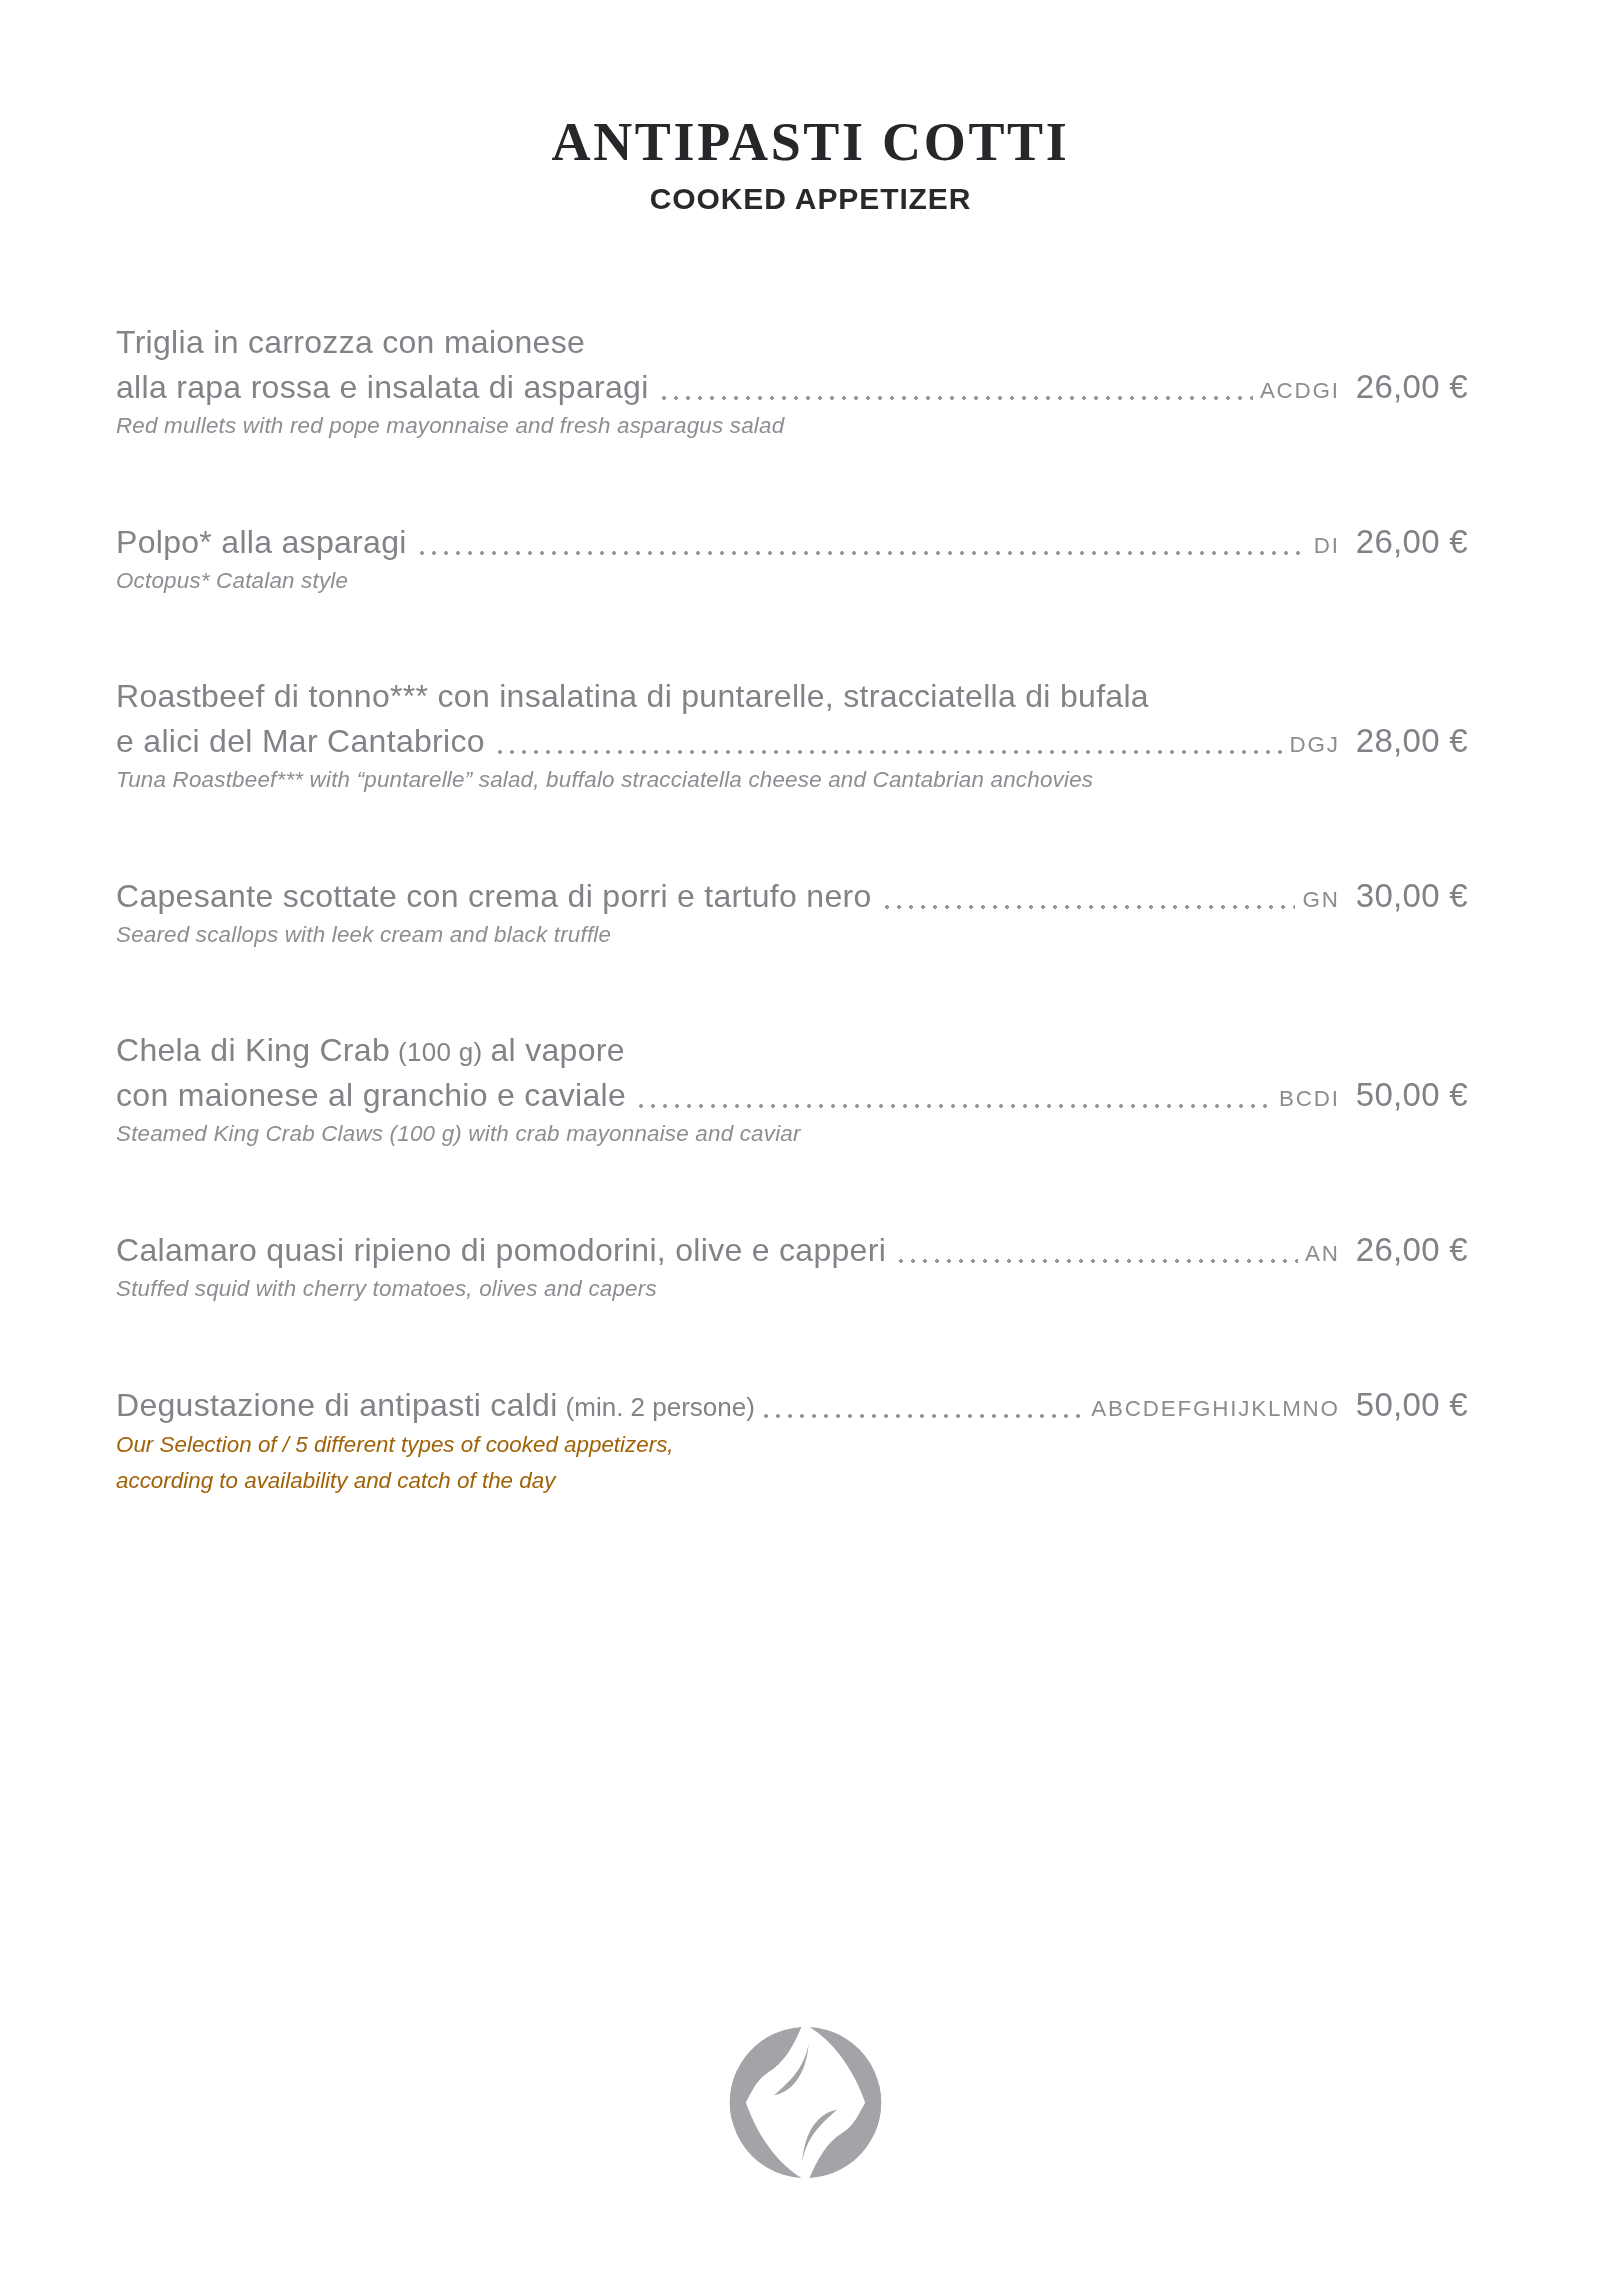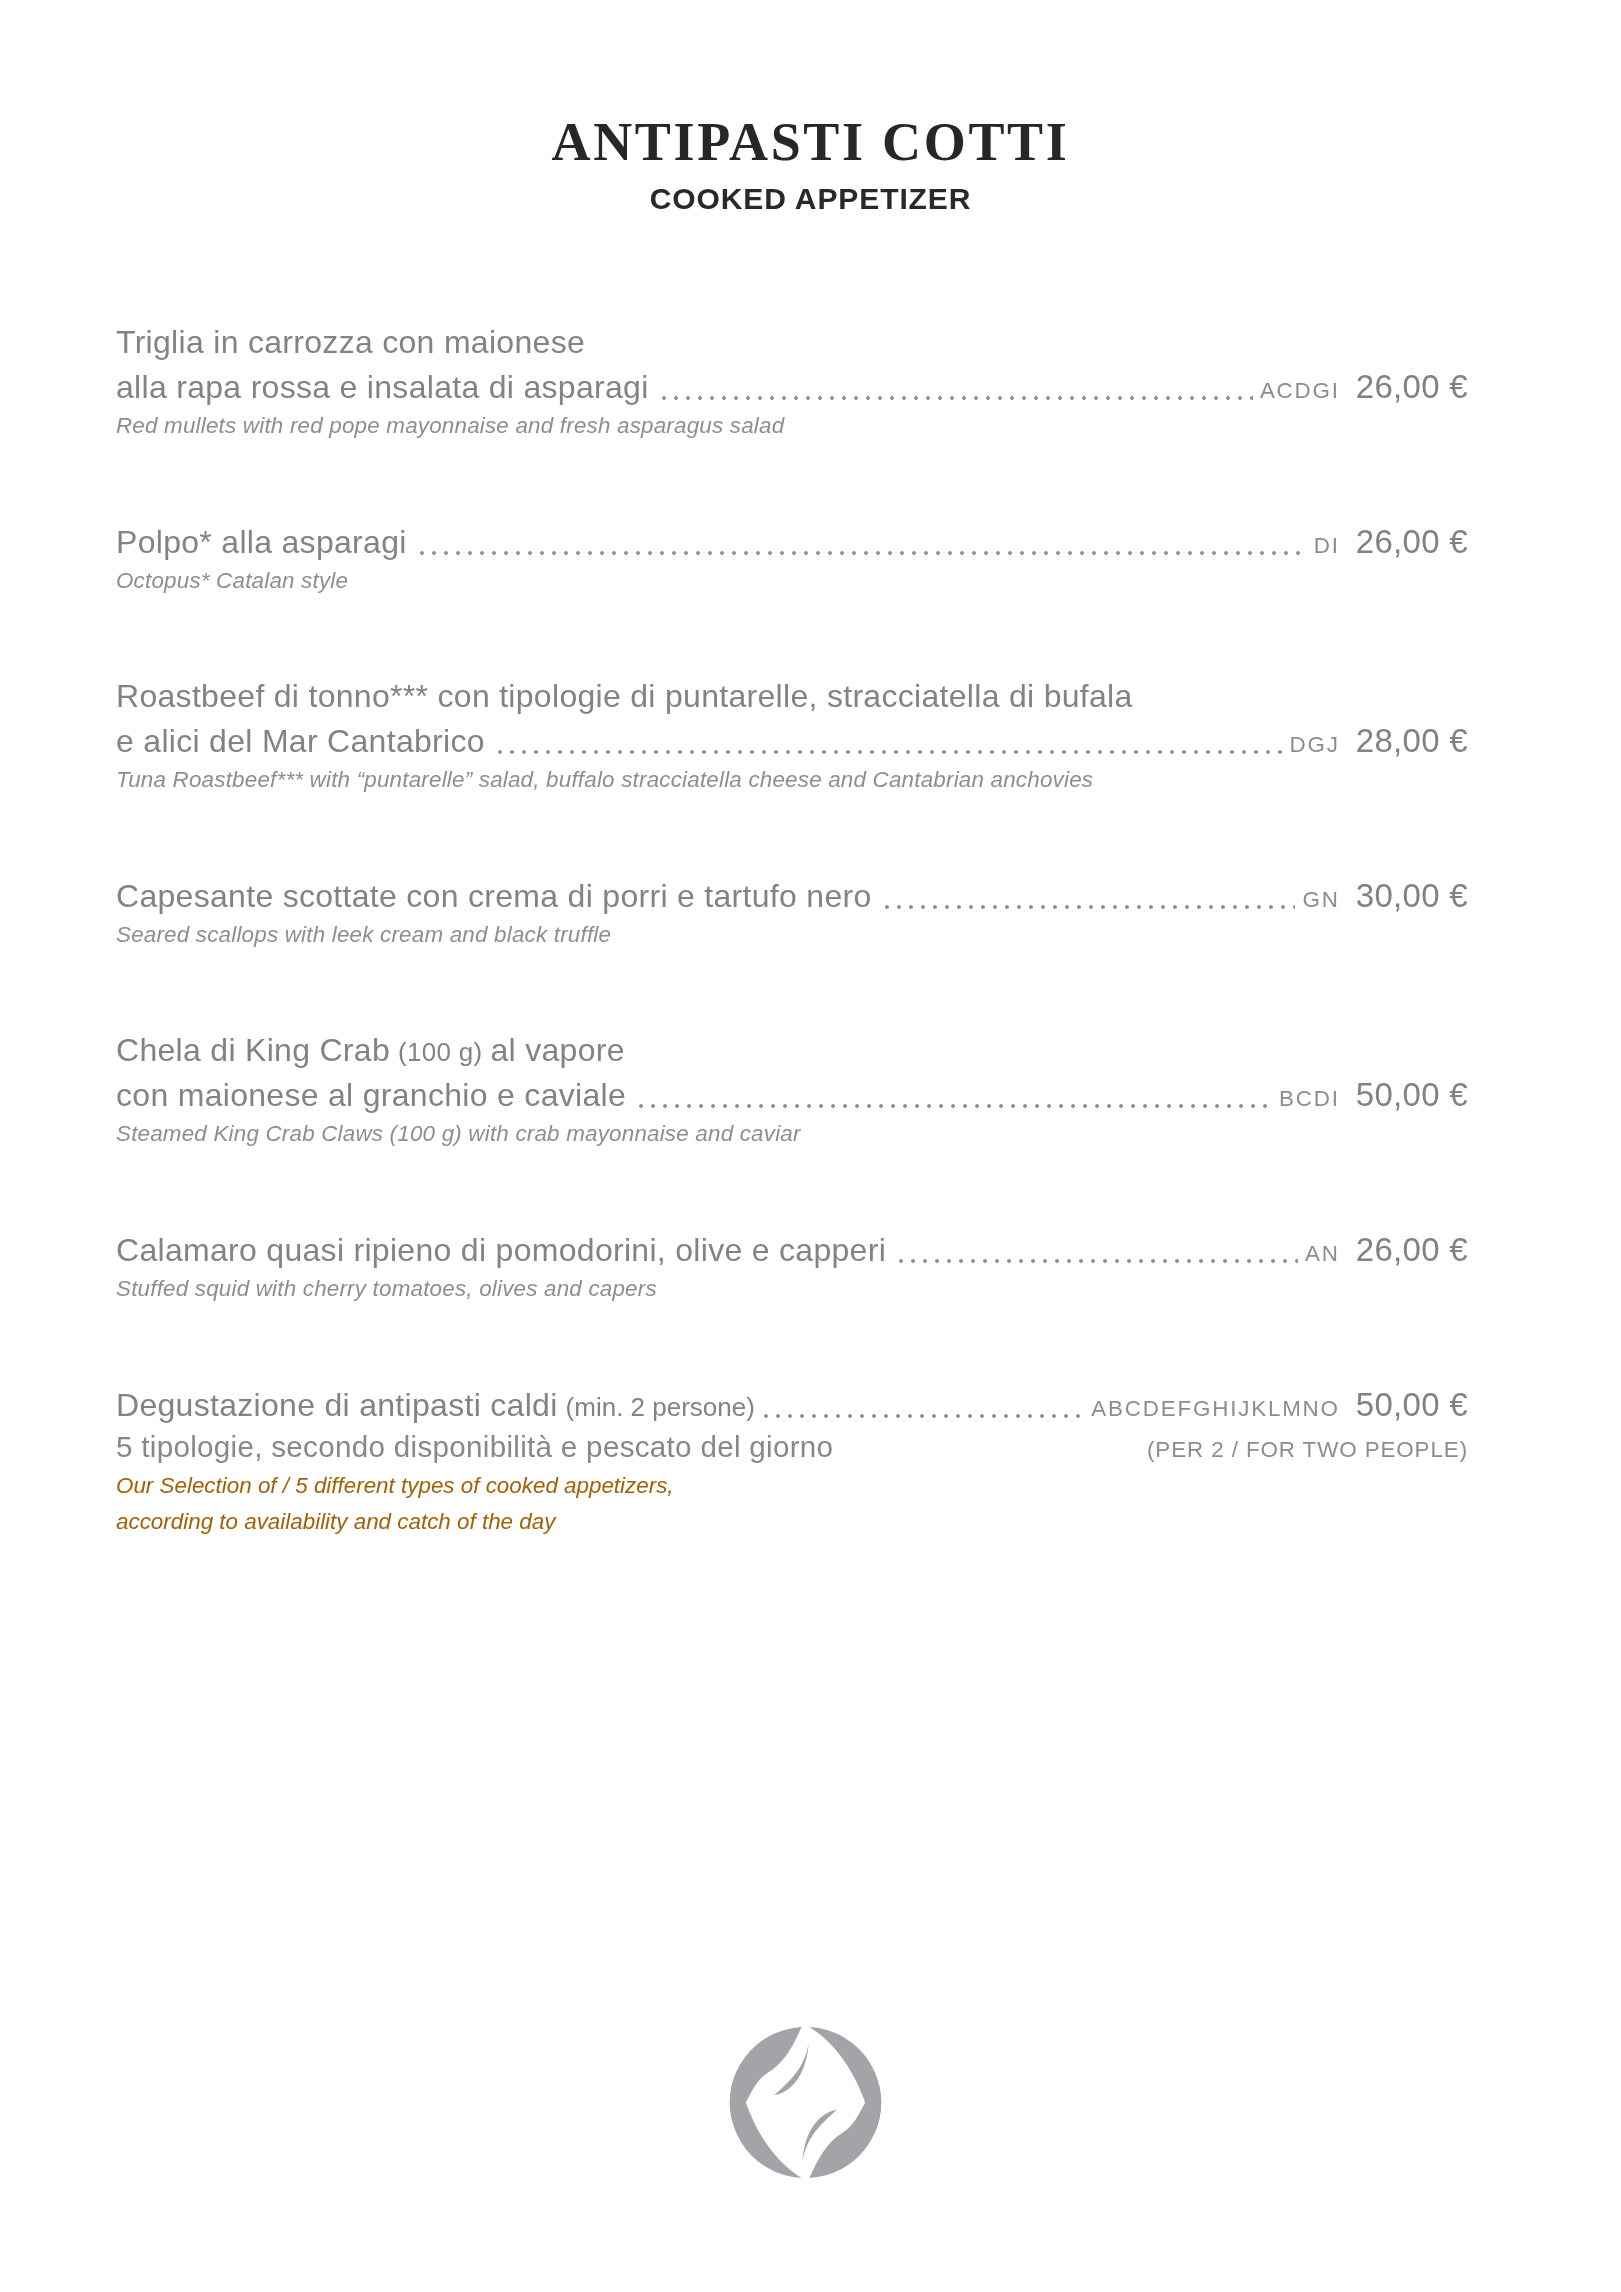--- a/index.html
+++ b/index.html
@@ -90,21 +90,21 @@
     <div class="price-row">
       <span class="name">Polpo* alla asparagi</span>
       <span class="leader"></span>
       <span class="allergens">DI</span>
       <span class="price">26,00 €</span>
     </div>
     <div class="desc">Octopus* Catalan style</div>
   </div>
 
   <div class="item">
-    <div class="name-line">Roastbeef di tonno*** con tipologie di puntarelle, stracciatella di bufala</div>
+    <div class="name-line">Roastbeef di tonno*** con insalatina di puntarelle, stracciatella di bufala</div>
     <div class="price-row">
       <span class="name">e alici del Mar Cantabrico</span>
       <span class="leader"></span>
       <span class="allergens">DGJ</span>
       <span class="price">28,00 €</span>
     </div>
     <div class="desc">Tuna Roastbeef***  with “puntarelle” salad, buffalo stracciatella cheese and Cantabrian anchovies</div>
   </div>
 
   <div class="item">
@@ -141,25 +141,20 @@
   </div>
 
   <div class="item">
     <div class="price-row">
       <span class="name">Degustazione di antipasti caldi</span>
       <span class="name-sm">(min. 2 persone)</span>
       <span class="leader" style="margin-left:5.4px;"></span>
       <span class="allergens">ABCDEFGHIJKLMNO</span>
       <span class="price">50,00 €</span>
     </div>
-    <div class="sub-row">
-      <span class="subtitle">5 tipologie, secondo disponibilità e pescato del giorno</span>
-      <span class="spacer"></span>
-      <span class="price-note">(PER 2 / FOR TWO PEOPLE)</span>
-    </div>
     <div class="desc-multi">
       <div class="desc-l">Our Selection of / 5 different types of cooked appetizers,</div>
       <div class="desc-l">according to availability and catch of the day</div>
     </div>
   </div>
 
 </div>
 
 <div class="logo-wrap">
   <svg viewBox="0 0 100 100" aria-hidden="true">

